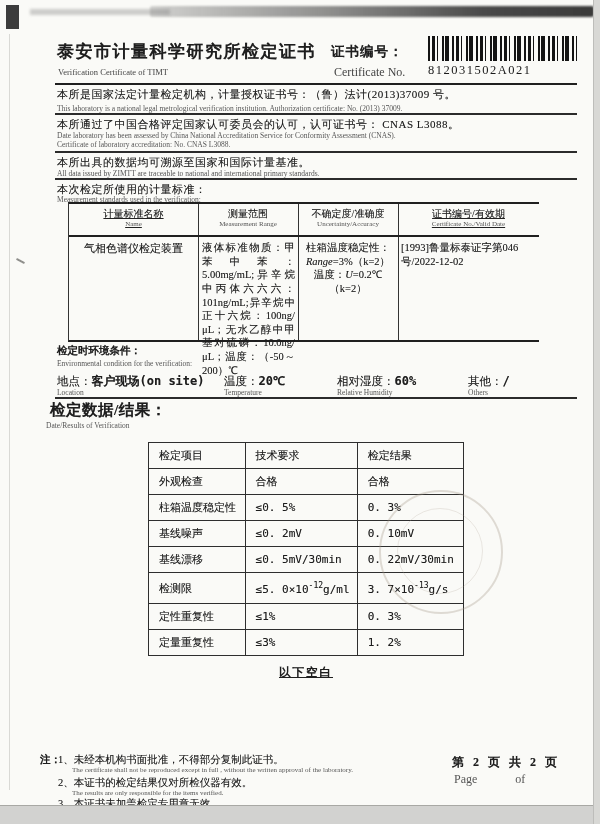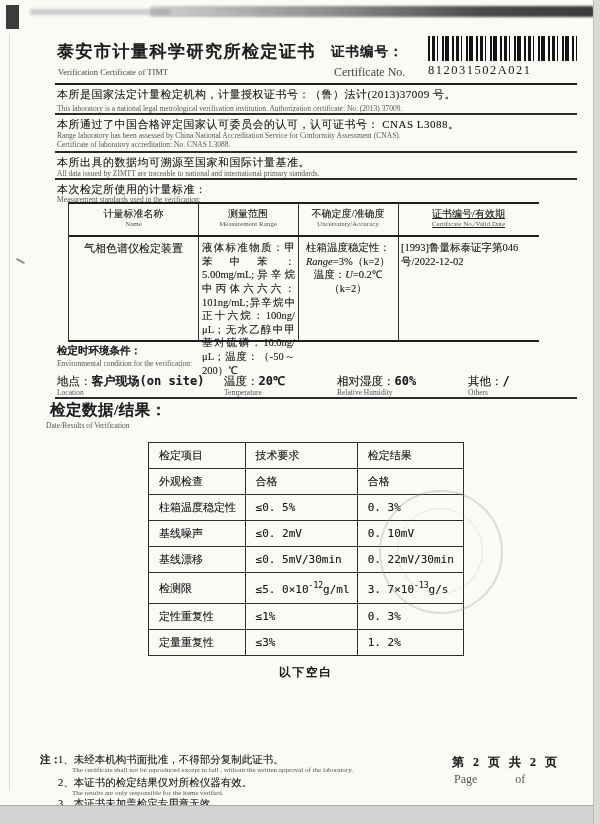--- a/index.html
+++ b/index.html
@@ -70,21 +70,21 @@
 
   
   .res-table{left:148px;top:442px;width:316px;border:1.5px solid #2a2a2a;border-collapse:collapse;
     font-family:"DejaVu Sans Mono",monospace;}
   .res-table td{border:1px solid #2e2e2e;font-size:11px;padding:0 0 0 10px;color:#1c1c1c;vertical-align:middle;}
   .res-table tr{height:26px;}
   .res-table tr.tall{height:31px;}
   .res-table sup{font-size:8px;}
   .col-item{width:103px;} .col-req{width:109px;} .col-res{width:102px;}
   .below-blank{left:148px;top:665px;width:316px;text-align:center;font-size:11.5px;font-weight:bold;
-    font-family:"DejaVu Sans Mono",monospace;letter-spacing:2px;}
+    font-family:"DejaVu Sans Mono",monospace;letter-spacing:2px;text-decoration:underline;}
 
   
   .stamp{left:379px;top:490px;width:120px;height:120px;border-radius:50%;
     border:2px solid rgba(168,155,140,.33);}
   .stamp-inner{left:397px;top:508px;width:84px;height:84px;border-radius:50%;
     border:1px solid rgba(168,155,140,.22);}
 
   
   .note-label{left:40px;top:753px;font-size:10.5px;font-weight:bold;}
   .fn-cn{font-size:10.5px;}
@@ -105,38 +105,38 @@
   <div class="abs barcode"></div>
   <div class="abs certno-value">812031502A021</div>
 
   <div class="abs rule" style="left:55px;top:83px;width:522px;"></div>
 
   <div class="abs stmt-cn cn" style="left:57px;top:87px;">本所是国家法定计量检定机构，计量授权证书号：（鲁）法计(2013)37009 号。</div>
   <div class="abs stmt-en" style="left:57px;top:104px;">This laboratory is a national legal metrological verification institution. Authorization certificate: No. (2013) 37009.</div>
   <div class="abs rule thin" style="left:55px;top:113px;width:522px;"></div>
 
   <div class="abs stmt-cn cn" style="left:57px;top:117px;">本所通过了中国合格评定国家认可委员会的认可，认可证书号： CNAS L3088。</div>
-  <div class="abs stmt-en" style="left:57px;top:131px;">Range laboratory has been assessed by China National Accreditation Service for Conformity Assessment (CNAS).</div>
+  <div class="abs stmt-en" style="left:57px;top:131px;">Date laboratory has been assessed by China National Accreditation Service for Conformity Assessment (CNAS).</div>
   <div class="abs stmt-en" style="left:57px;top:140px;">Certificate of laboratory accreditation: No. CNAS L3088.</div>
   <div class="abs rule thin" style="left:55px;top:151px;width:522px;"></div>
 
   <div class="abs stmt-cn cn" style="left:57px;top:155px;">本所出具的数据均可溯源至国家和国际计量基准。</div>
   <div class="abs stmt-en" style="left:57px;top:169px;">All data issued by ZIMTT are traceable to national and international primary standards.</div>
   <div class="abs rule thin" style="left:55px;top:178px;width:522px;"></div>
 
   <div class="abs stmt-cn cn" style="left:57px;top:182px;">本次检定所使用的计量标准：</div>
   <div class="abs stmt-en" style="left:57px;top:195px;">Measurement standards used in the verification:</div>
 
   <div class="abs std-table">
     <div class="std-col-line" style="left:129px;"></div>
     <div class="std-col-line" style="left:229px;"></div>
     <div class="std-col-line" style="left:329px;"></div>
     <div class="std-head-rule"></div>
 
-    <div class="std-cell" style="left:0;top:3px;width:129px;">
+    <div class="std-cell" style="left:0;top:3px;width:129px;text-decoration:underline;">
       <span class="std-h-cn cn">计量标准名称</span>
       <span class="std-h-en">Name</span>
     </div>
     <div class="std-cell" style="left:129px;top:3px;width:100px;">
       <span class="std-h-cn cn">测量范围</span>
       <span class="std-h-en">Measurement Range</span>
     </div>
     <div class="std-cell" style="left:229px;top:3px;width:100px;">
       <span class="std-h-cn cn">不确定度/准确度</span>
       <span class="std-h-en">Uncertainty/Accuracy</span>

